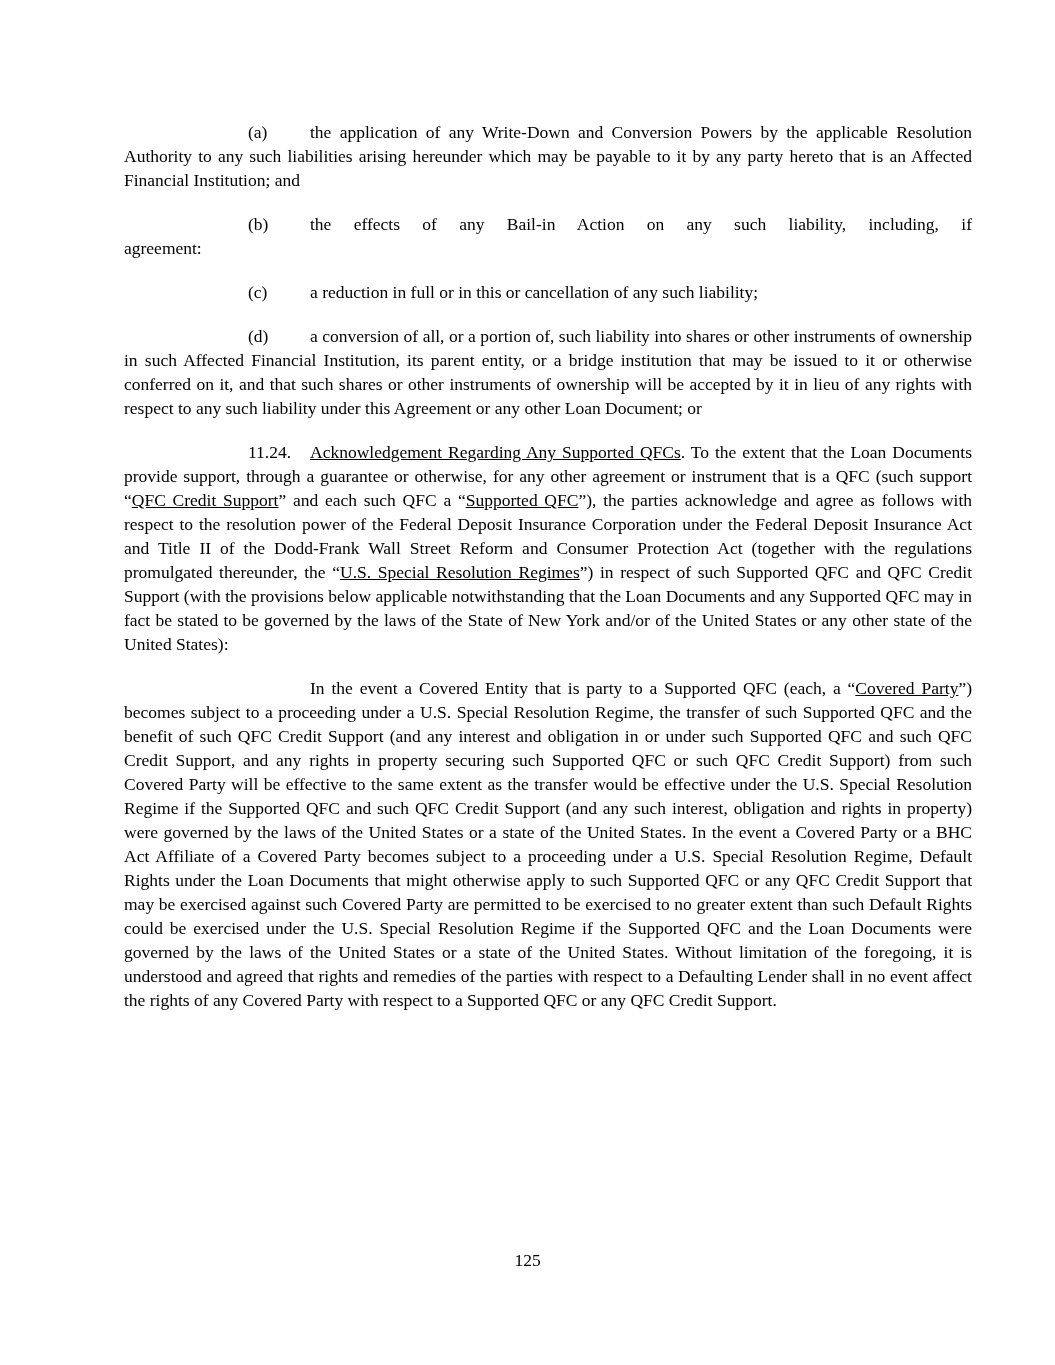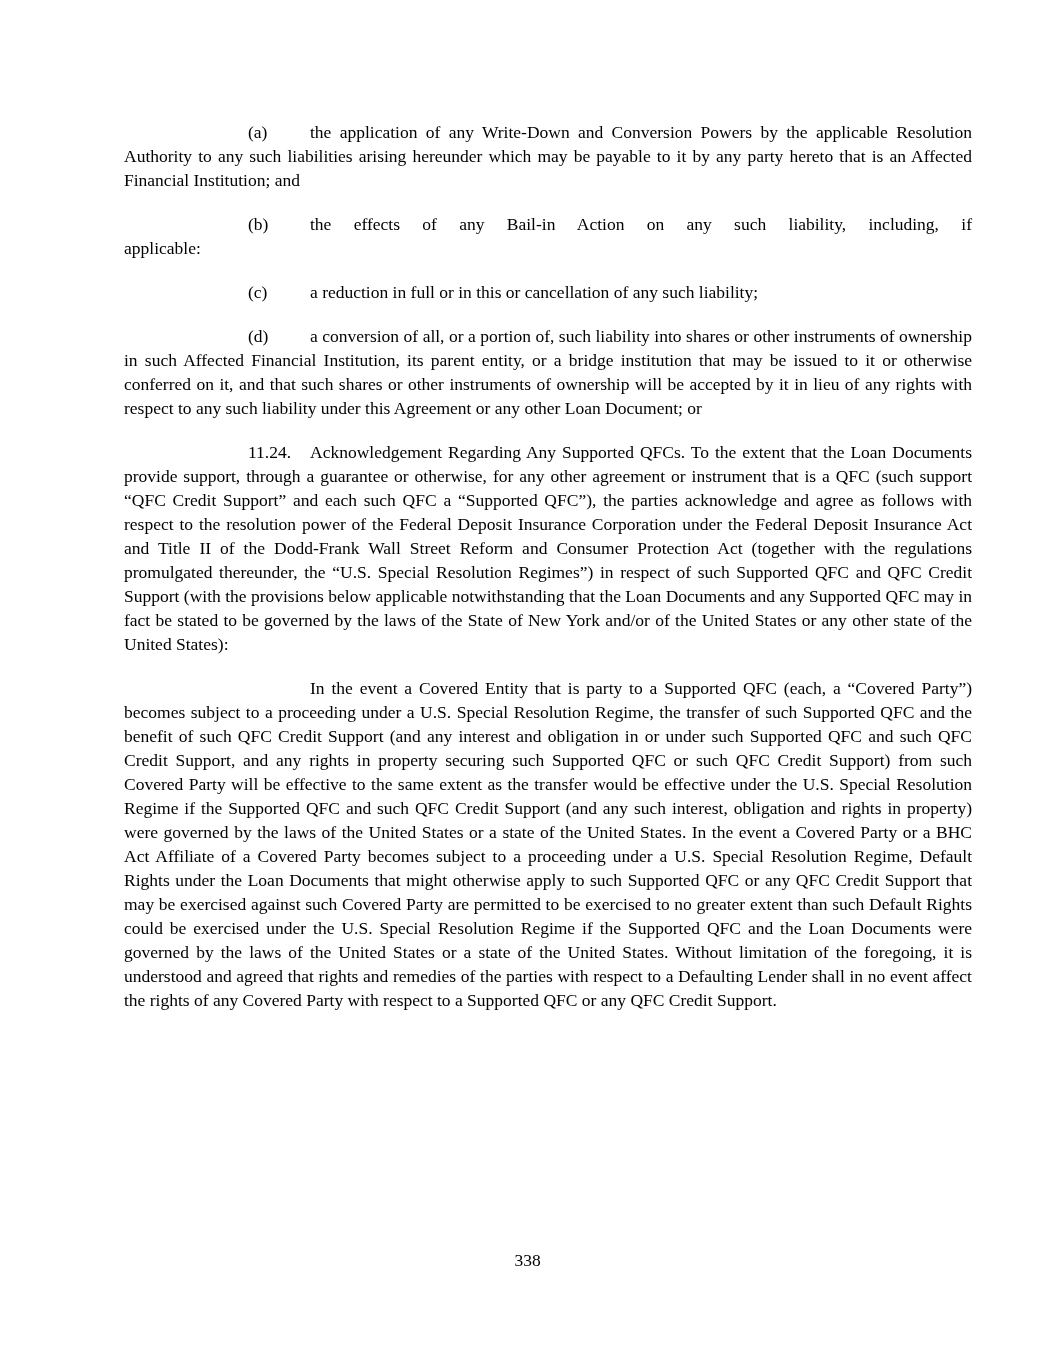--- a/index.html
+++ b/index.html
@@ -27,44 +27,45 @@
     }
     p.force-last {
       text-align-last: justify;
     }
     .lbl {
       display: inline-block;
       width: 62px;
       text-indent: 0;
     }
     .u {
+      text-decoration: underline;
       margin-top: 33px;
     }
     .page-footer {
       position: absolute;
       top: 1248px;
       left: 0;
       right: 0;
       text-align: center;
       text-indent: 0;
     }
   </style>
 </head>
 <body>
 
 <div class="page">
 
   <p class="para"><span class="lbl">(a)</span><span>the application of any Write-Down and Conversion Powers by the applicable Resolution Authority to any such liabilities arising hereunder which may be payable to it by any party hereto that is an Affected Financial Institution; and</span></p>
 
-  <p class="para force-last"><span class="lbl">(b)</span><span>the effects of any Bail-in Action on any such liability, including, if</span><br><span>applicable:</span></p>
+  <p class="para force-last"><span class="lbl">(b)</span><span>the effects of any Bail-in Action on any such liability, including, if</span><br><span>agreement:</span></p>
 
   <p class="para"><span class="lbl">(c)</span><span>a reduction in full or in this or cancellation of any such liability;</span></p>
 
   <p class="para"><span class="lbl">(d)</span><span>a conversion of all, or a portion of, such liability into shares or other instruments of ownership in such Affected Financial Institution, its parent entity, or a bridge institution that may be issued to it or otherwise conferred on it, and that such shares or other instruments of ownership will be accepted by it in lieu of any rights with respect to any such liability under this Agreement or any other Loan Document; or</span></p>
 
 
   <p class="para"><span class="lbl">11.24.</span><span class="u">Acknowledgement Regarding Any Supported QFCs</span><span>.  To the extent that the Loan Documents provide support, through a guarantee or otherwise, for any other agreement or instrument that is a QFC (such support “</span><span class="u">QFC Credit Support</span><span>” and each such QFC a “</span><span class="u">Supported QFC</span><span>”), the parties acknowledge and agree as follows with respect to the resolution power of the Federal Deposit Insurance Corporation under the Federal Deposit Insurance Act and Title II of the Dodd-Frank Wall Street Reform and Consumer Protection Act (together with the regulations promulgated thereunder, the “</span><span class="u">U.S. Special Resolution Regimes</span><span>”) in respect of such Supported QFC and QFC Credit Support (with the provisions below applicable notwithstanding that the Loan Documents and any Supported QFC may in fact be stated to be governed by the laws of the State of New York and/or of the United States or any other state of the United States):</span></p>
 
   <p class="para"><span class="lbl"></span><span>In the event a Covered Entity that is party to a Supported QFC (each, a “</span><span class="u">Covered Party</span><span>”) becomes subject to a proceeding under a U.S. Special Resolution Regime, the transfer of such Supported QFC and the benefit of such QFC Credit Support (and any interest and obligation in or under such Supported QFC and such QFC Credit Support, and any rights in property securing such Supported QFC or such QFC Credit Support) from such Covered Party will be effective to the same extent as the transfer would be effective under the U.S. Special Resolution Regime if the Supported QFC and such QFC Credit Support (and any such interest, obligation and rights in property) were governed by the laws of the United States or a state of the United States. In the event a Covered Party or a BHC Act Affiliate of a Covered Party becomes subject to a proceeding under a U.S. Special Resolution Regime, Default Rights under the Loan Documents that might otherwise apply to such Supported QFC or any QFC Credit Support that may be exercised against such Covered Party are permitted to be exercised to no greater extent than such Default Rights could be exercised under the U.S. Special Resolution Regime if the Supported QFC and the Loan Documents were governed by the laws of the United States or a state of the United States. Without limitation of the foregoing, it is understood and agreed that rights and remedies of the parties with respect to a Defaulting Lender shall in no event affect the rights of any Covered Party with respect to a Supported QFC or any QFC Credit Support.</span></p>
 
-  <div class="page-footer"><span>338</span></div>
+  <div class="page-footer"><span>125</span></div>
 
 </div>
 
 </body></html>

